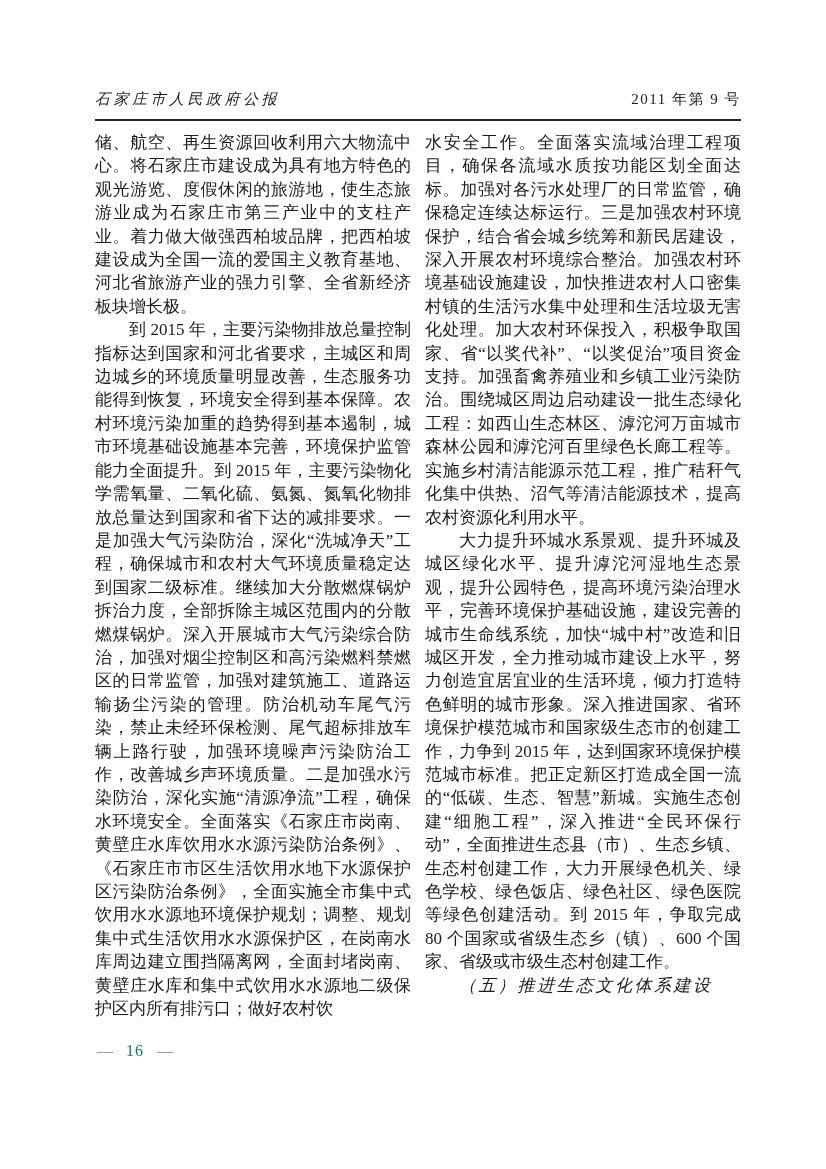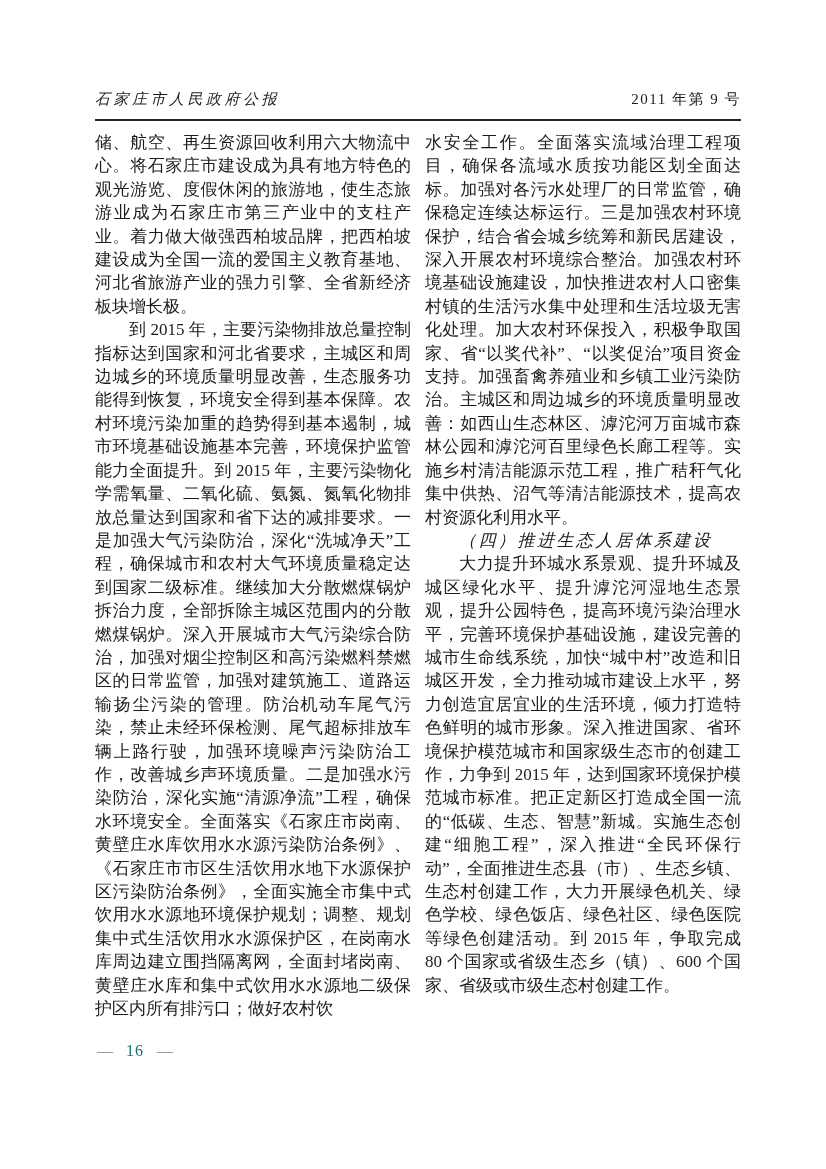--- a/index.html
+++ b/index.html
@@ -104,23 +104,23 @@
 
   <div class="header-rule"></div>
 
   <div class="columns">
     <section class="col">
       <p>储、航空、再生资源回收利用六大物流中心。将石家庄市建设成为具有地方特色的观光游览、度假休闲的旅游地，使生态旅游业成为石家庄市第三产业中的支柱产业。着力做大做强西柏坡品牌，把西柏坡建设成为全国一流的爱国主义教育基地、河北省旅游产业的强力引擎、全省新经济板块增长极。</p>
       <p class="indent">到 2015 年，主要污染物排放总量控制指标达到国家和河北省要求，主城区和周边城乡的环境质量明显改善，生态服务功能得到恢复，环境安全得到基本保障。农村环境污染加重的趋势得到基本遏制，城市环境基础设施基本完善，环境保护监管能力全面提升。到 2015 年，主要污染物化学需氧量、二氧化硫、氨氮、氮氧化物排放总量达到国家和省下达的减排要求。一是加强大气污染防治，深化“洗城净天”工程，确保城市和农村大气环境质量稳定达到国家二级标准。继续加大分散燃煤锅炉拆治力度，全部拆除主城区范围内的分散燃煤锅炉。深入开展城市大气污染综合防治，加强对烟尘控制区和高污染燃料禁燃区的日常监管，加强对建筑施工、道路运输扬尘污染的管理。防治机动车尾气污染，禁止未经环保检测、尾气超标排放车辆上路行驶，加强环境噪声污染防治工作，改善城乡声环境质量。二是加强水污染防治，深化实施“清源净流”工程，确保水环境安全。全面落实《石家庄市岗南、黄壁庄水库饮用水水源污染防治条例》、《石家庄市市区生活饮用水地下水源保护区污染防治条例》，全面实施全市集中式饮用水水源地环境保护规划；调整、规划集中式生活饮用水水源保护区，在岗南水库周边建立围挡隔离网，全面封堵岗南、黄壁庄水库和集中式饮用水水源地二级保护区内所有排污口；做好农村饮</p>
     </section>
 
     <section class="col">
-      <p>水安全工作。全面落实流域治理工程项目，确保各流域水质按功能区划全面达标。加强对各污水处理厂的日常监管，确保稳定连续达标运行。三是加强农村环境保护，结合省会城乡统筹和新民居建设，深入开展农村环境综合整治。加强农村环境基础设施建设，加快推进农村人口密集村镇的生活污水集中处理和生活垃圾无害化处理。加大农村环保投入，积极争取国家、省“以奖代补”、“以奖促治”项目资金支持。加强畜禽养殖业和乡镇工业污染防治。主城区和周边城乡的环境质量明显改善：如西山生态林区、滹沱河万亩城市森林公园和滹沱河百里绿色长廊工程等。实施乡村清洁能源示范工程，推广秸秆气化集中供热、沼气等清洁能源技术，提高农村资源化利用水平。</p>
-      <p class="section-heading">（四）推进生态人居体系建设</p>
+      <p>水安全工作。全面落实流域治理工程项目，确保各流域水质按功能区划全面达标。加强对各污水处理厂的日常监管，确保稳定连续达标运行。三是加强农村环境保护，结合省会城乡统筹和新民居建设，深入开展农村环境综合整治。加强农村环境基础设施建设，加快推进农村人口密集村镇的生活污水集中处理和生活垃圾无害化处理。加大农村环保投入，积极争取国家、省“以奖代补”、“以奖促治”项目资金支持。加强畜禽养殖业和乡镇工业污染防治。围绕城区周边启动建设一批生态绿化工程：如西山生态林区、滹沱河万亩城市森林公园和滹沱河百里绿色长廊工程等。实施乡村清洁能源示范工程，推广秸秆气化集中供热、沼气等清洁能源技术，提高农村资源化利用水平。</p>
       <p class="indent">大力提升环城水系景观、提升环城及城区绿化水平、提升滹沱河湿地生态景观，提升公园特色，提高环境污染治理水平，完善环境保护基础设施，建设完善的城市生命线系统，加快“城中村”改造和旧城区开发，全力推动城市建设上水平，努力创造宜居宜业的生活环境，倾力打造特色鲜明的城市形象。深入推进国家、省环境保护模范城市和国家级生态市的创建工作，力争到 2015 年，达到国家环境保护模范城市标准。把正定新区打造成全国一流的“低碳、生态、智慧”新城。实施生态创建“细胞工程”，深入推进“全民环保行动”，全面推进生态县（市）、生态乡镇、生态村创建工作，大力开展绿色机关、绿色学校、绿色饭店、绿色社区、绿色医院等绿色创建活动。到 2015 年，争取完成 80 个国家或省级生态乡（镇）、600 个国家、省级或市级生态村创建工作。</p>
+      <p class="section-heading">（五）推进生态文化体系建设</p>
     </section>
   </div>
 
   <div class="page-footer">
     <span class="dash">—</span>
     <span class="num">16</span>
     <span class="dash">—</span>
   </div>
 
 </div>

